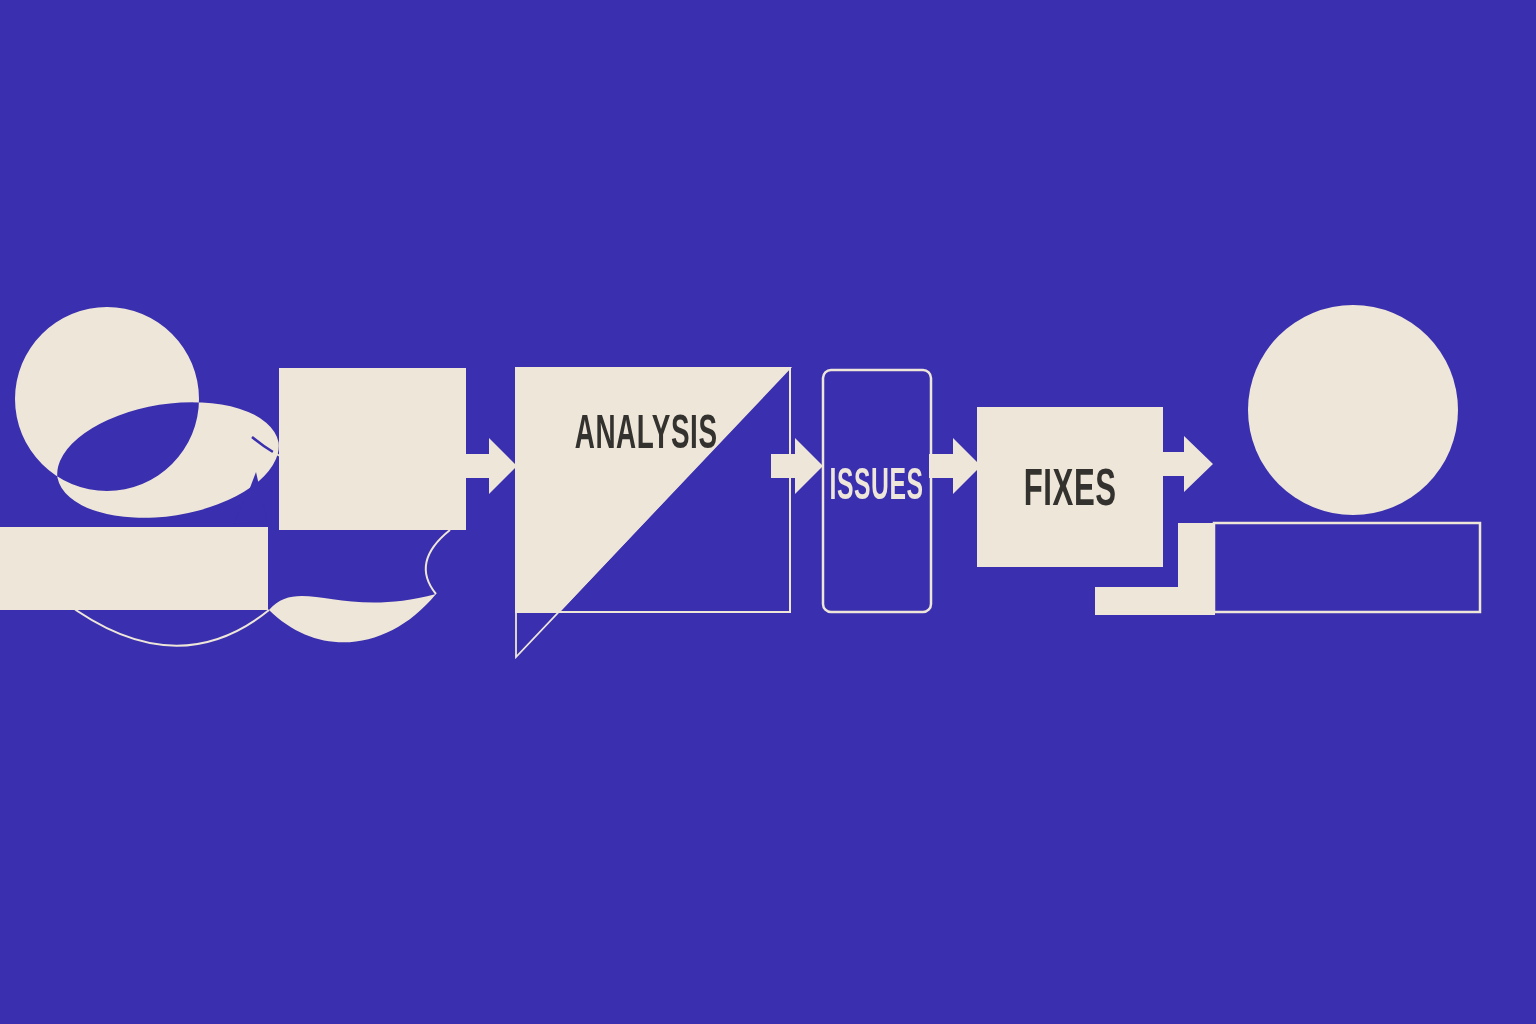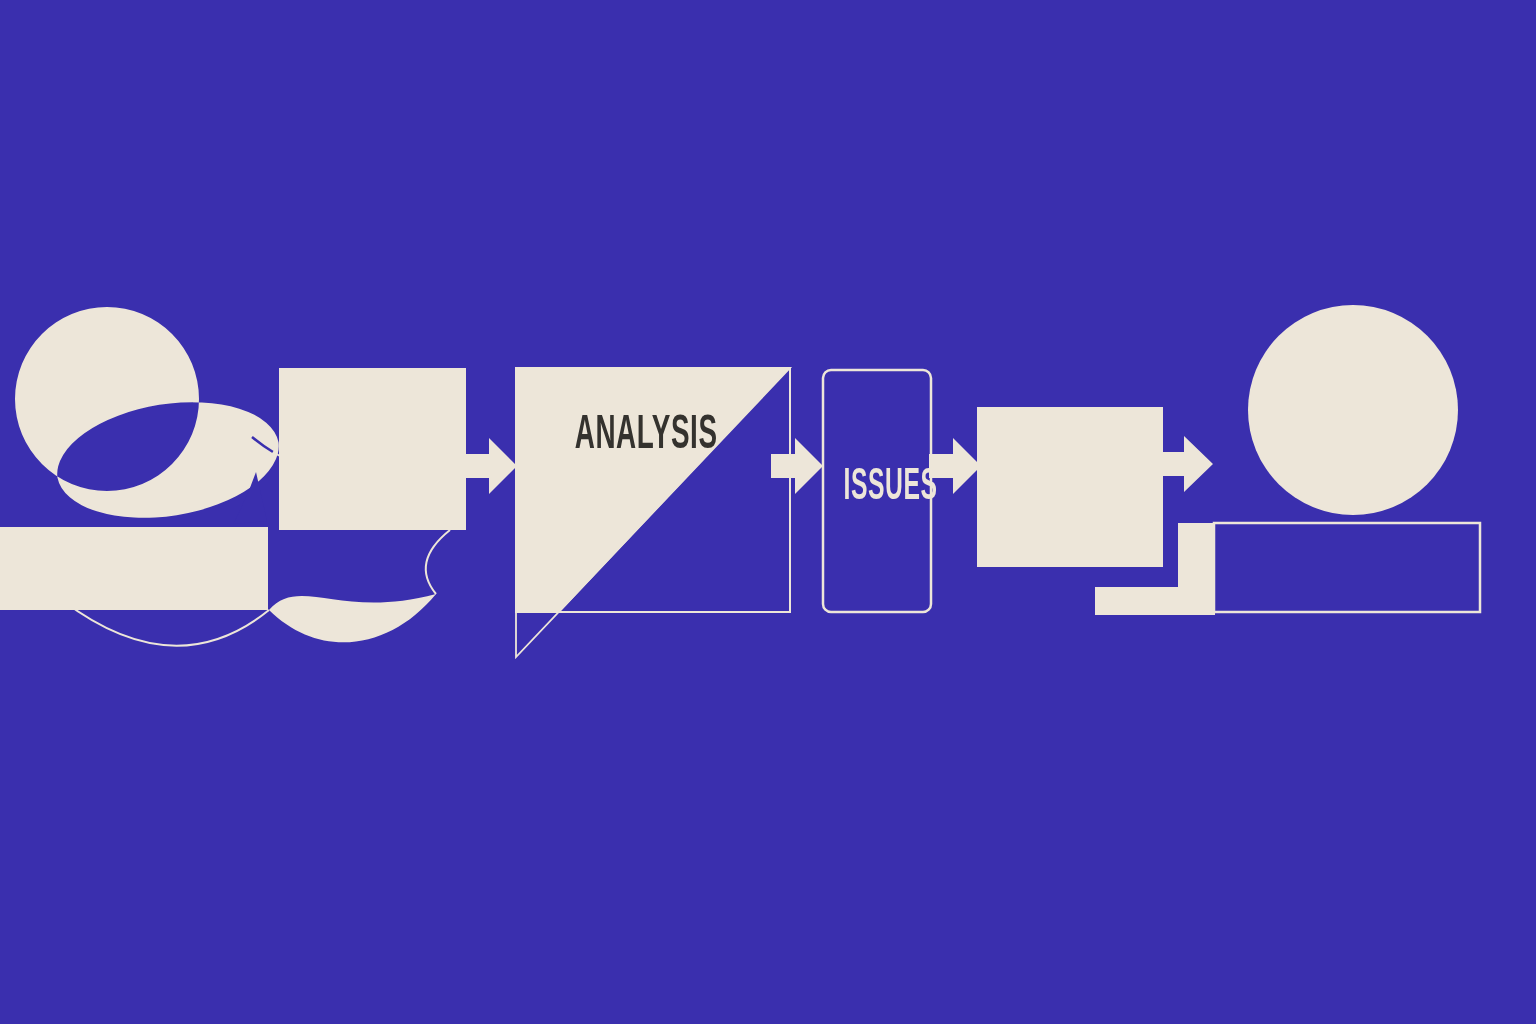--- a/index.html
+++ b/index.html
@@ -29,21 +29,21 @@
   .lbl-research span{font-size:47px;transform:scaleX(.60);}
   .lbl-crawling span{font-size:42px;transform:scaleX(.64);}
   .lbl-analysis span{font-size:48px;transform:scaleX(.58);}
   .lbl-issues  span{font-size:45px;transform:scaleX(.55);}
   .lbl-fixes   span{font-size:51px;transform:scaleX(.61);}
   .lbl-report  span{font-size:42px;transform:scaleX(.66);letter-spacing:2px;}
 
   .lbl-research{left:0;top:527px;width:268px;height:83px;}
   .lbl-crawling{left:279px;top:368px;width:187px;height:162px;}
   .lbl-analysis{left:516px;top:406px;width:260px;height:52px;}
-  .lbl-issues{left:823px;top:455px;width:108px;height:56px;padding-left:14px;}
+  .lbl-issues{left:823px;top:455px;width:108px;height:56px;}
   .lbl-fixes{left:977px;top:407px;width:186px;height:160px;}
   .lbl-report{left:1214px;top:523px;width:266px;height:89px;}
 </style>
 </head>
 <body>
 
 <div class="canvas">
 
   <svg class="shapes" viewBox="0 0 1536 1024">
 
@@ -88,15 +88,18 @@
 
 
   <div class="label lbl-analysis">
     <span class="ink">ANALYSIS</span>
   </div>
 
   <div class="label lbl-issues">
     <span class="cream">ISSUES</span>
   </div>
 
+  <div class="label lbl-fixes">
+    <span class="ink">FIXES</span>
+  </div>
 
 
 </div>
 
 </body></html>

